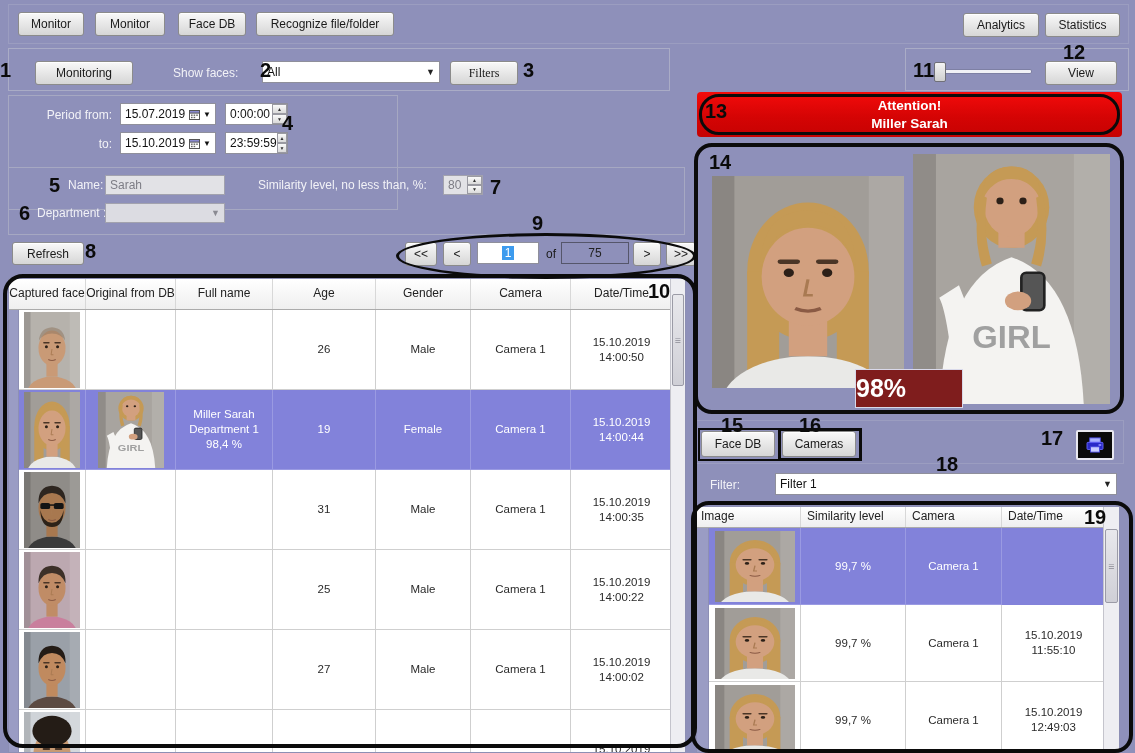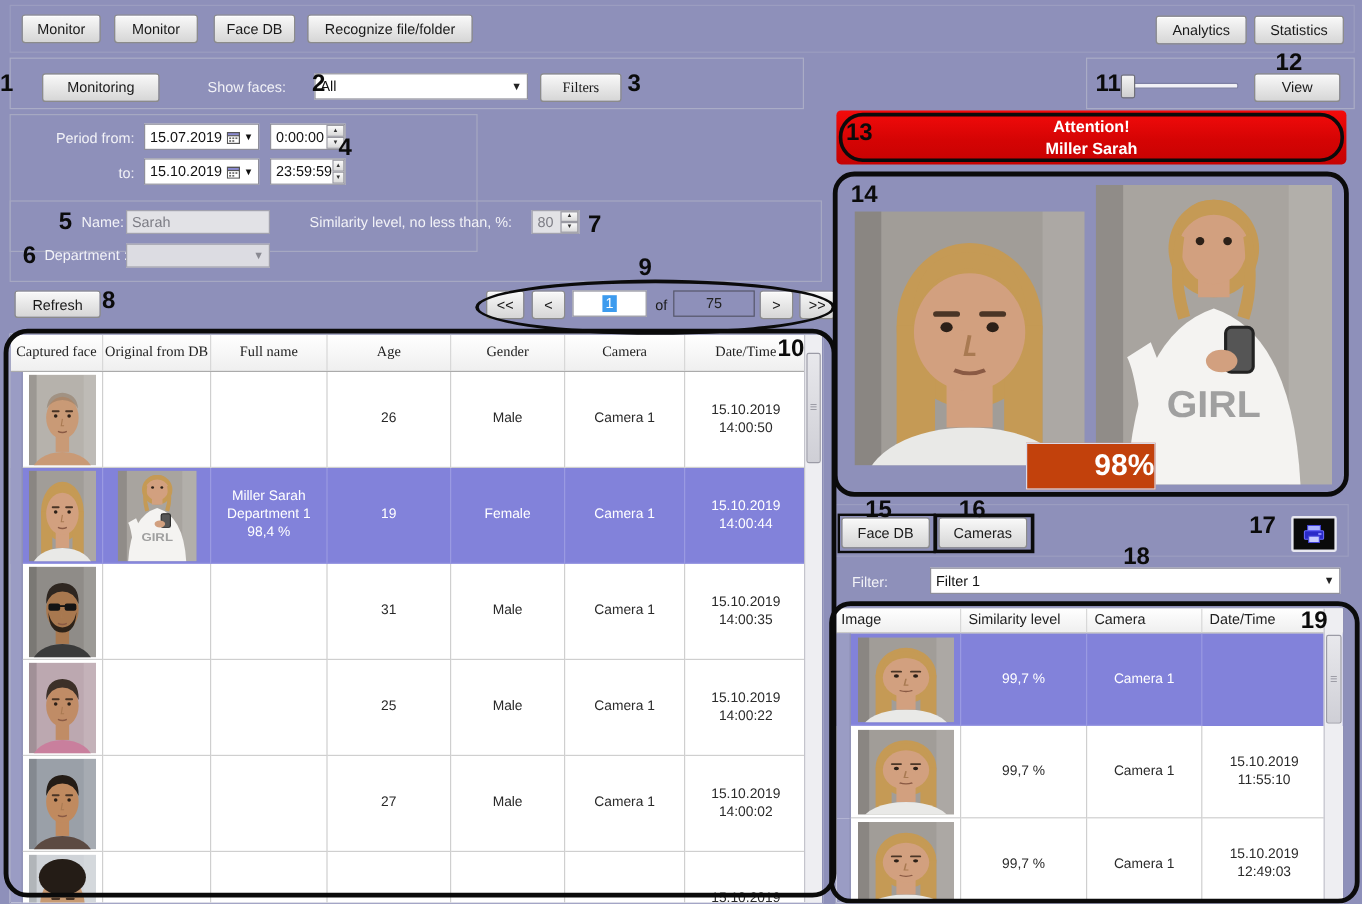--- a/index.html
+++ b/index.html
@@ -50,22 +50,22 @@
   .strip{background:#9a9cc4;border-right:1px solid #8d8fb4;}
   .thumb{overflow:hidden;}
   .thumb svg{display:block;width:100%;height:100%;}
 
   .sbar{background:#eeeef2;border-left:1px solid #c4c4cc;position:absolute;top:0;right:0;bottom:0;}
   .sthumb{position:absolute;left:1px;right:1px;background:linear-gradient(#e8e8ec,#cfcfd6);
       border:1px solid #9b9ba6;border-radius:2px;display:flex;align-items:center;justify-content:center;}
   .sthumb span{font-size:7px;color:#8a8a94;line-height:1;letter-spacing:0;}
 
   .alert-banner{background:linear-gradient(#f40b0b,#d50404 55%,#c60202);}
-  .match-badge{background:#c2410c;border:1px solid #d9d9ea;color:#fff;
-      font-weight:bold;font-size:25px;display:flex;align-items:center;justify-content:flex-end;}
+  .match-badge{background:#7f1d1d;border:1px solid #d9d9ea;color:#fff;
+      font-weight:bold;font-size:25px;display:flex;align-items:center;justify-content:flex-start;}
 
   
   .slider-groove{height:3px;background:#f1f1f6;border:1px solid #7e80a4;border-radius:2px;}
   .slider-thumb{width:10px;height:18px;background:linear-gradient(#f4f4f4,#cfcfcf);
       border:1px solid #707078;border-radius:2px;}
 
   .cal-ico{display:inline-block;margin-left:4px;}
   .pg-btn{width:30px;height:22px;}
   .seltext{background:#3d9bee;color:#fff;padding:0 3px;}
 </style>
@@ -198,21 +198,21 @@
     <span>75</span>
   </div>
 <div class="abs wf-btn" style="left:633px;top:242px;width:26px;height:22px;">
     <span>&gt;</span>
   </div>
 <div class="abs wf-btn pg-btn" style="left:666px;top:242px;width:28px;height:22px;">
     <span>&gt;&gt;</span>
   </div>
 
 <div class="abs" id="main-table" style="left:8px;top:278px;width:678px;height:475px;background:#fff;overflow:hidden;border:1px solid #8d8fb4;box-sizing:border-box;">
-  <div class="grid-header" id="main-table-header" style="grid-template-columns:77px 90px 97px 103px 95px 100px 102px;height:30px;font-family:Liberation Serif, serif;">
+  <div class="grid-header" id="main-table-header" style="grid-template-columns:77px 90px 97px 103px 95px 100px 102px;height:30px;">
       <div class="hc">Captured face</div>
       <div class="hc">Original from DB</div>
       <div class="hc">Full name</div>
       <div class="hc">Age</div>
       <div class="hc">Gender</div>
       <div class="hc">Camera</div>
       <div class="hc">Date/Time</div>
     </div>
   <div id="main-table-body" style="position:relative;">
       <div class="trow" style="grid-template-columns: 10px 67px 90px 97px 103px 95px 100px 102px; height: 80px;">

